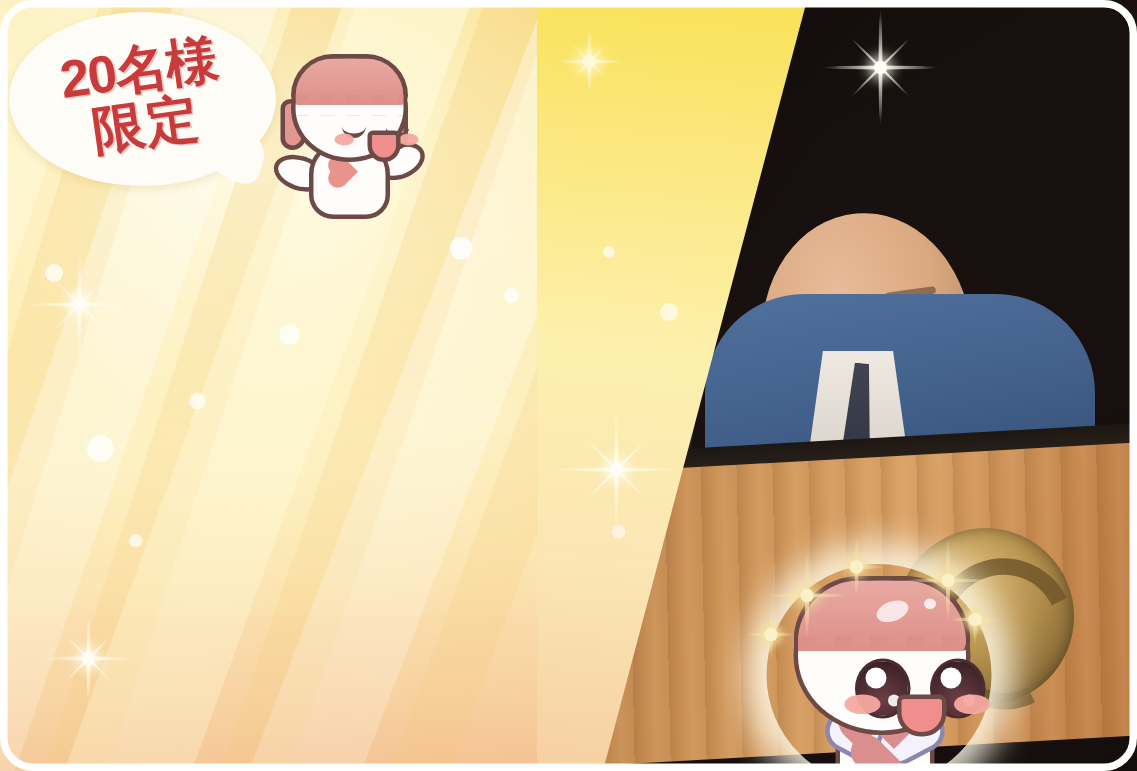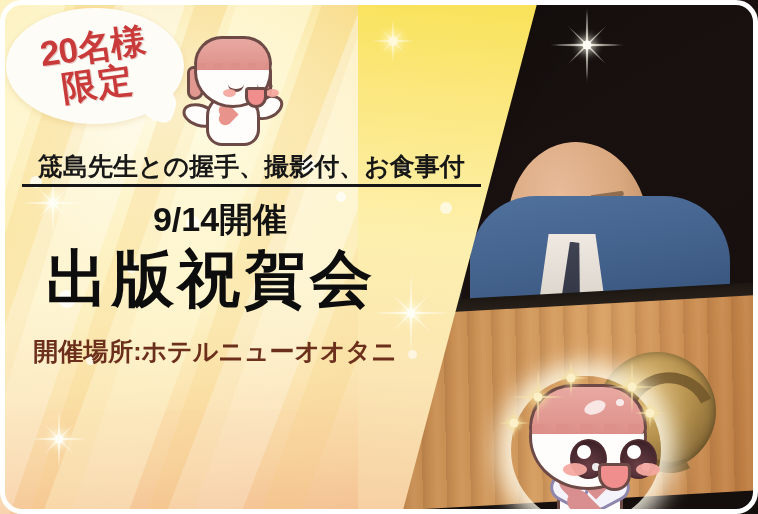--- a/index.html
+++ b/index.html
@@ -382,23 +382,15 @@
         <i class="h" style="background:#f5e3a8;"></i>
         <i class="core" style="background:#fbf0c8;box-shadow:0 0 5px 3px rgba(245,225,160,.8);"></i>
     </div>
     <div class="spark" style="left:-8px;top:34px;width:34px;height:34px;">
       <i class="v" style="background:#f5e3a8;"></i>
         <i class="h" style="background:#f5e3a8;"></i>
         <i class="core" style="background:#fbf0c8;box-shadow:0 0 5px 3px rgba(245,225,160,.8);"></i>
     </div>
   </div>
 
-  <div id="textblock">
-    <div style="text-align:center;">
-      <div class="t-sub">筬島先生との握手、撮影付、お食事付</div>
-    </div>
-    <div class="t-date">9/14開催</div>
-    <div class="t-title">出版祝賀会</div>
-    <div class="t-place">開催場所:ホテルニューオオタニ</div>
-  </div>
 
   <div id="frame"></div>
 </div>
 
 </body></html>

